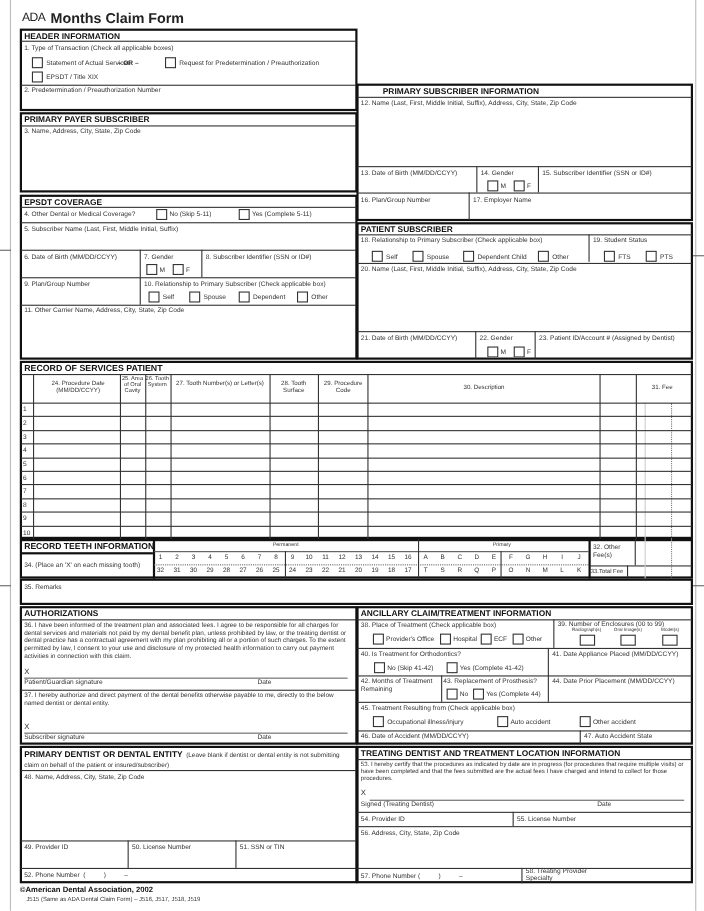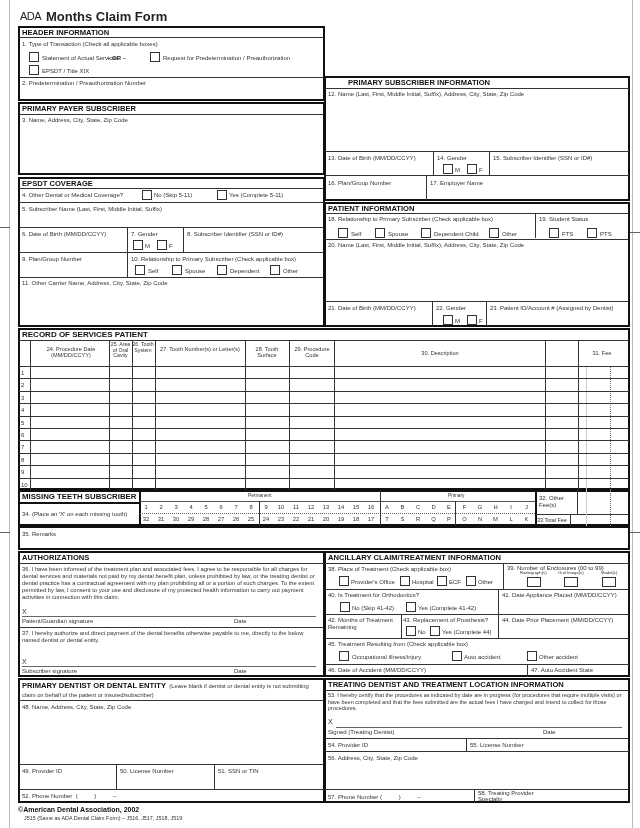--- a/index.html
+++ b/index.html
@@ -96,21 +96,21 @@
 <div class="cb" style="left:467px;top:164px;"></div>
 <div class="lbl" style="left:479px;top:167px;">F</div>
 <div class="vl" style="left:489px;top:151px;height:24px;"></div>
 <div class="lbl" style="left:493px;top:155px;">15. Subscriber Identifier (SSN or ID#)</div>
 <div class="hl" style="left:325px;top:175px;width:304px;"></div>
 <div class="lbl" style="left:328px;top:180px;">16. Plan/Group Number</div>
 <div class="vl" style="left:426px;top:175px;height:25px;"></div>
 <div class="lbl" style="left:430px;top:180px;">17. Employer Name</div>
 
 <div class="box thick" style="left:324px;top:202px;width:306px;height:125px;"></div>
-<div class="sec" style="left:328px;top:204px;">PATIENT INFORMATION</div>
+<div class="sec" style="left:328px;top:204px;">PATIENT SUBSCRIBER</div>
 <div class="hl" style="left:325px;top:213px;width:304px;"></div>
 <div class="lbl" style="left:328px;top:216px;">18. Relationship to Primary Subscriber (Check applicable box)</div>
 <div class="cb" style="left:338px;top:228px;"></div>
 <div class="lbl" style="left:351px;top:231px;">Self</div>
 <div class="cb" style="left:375px;top:228px;"></div>
 <div class="lbl" style="left:388px;top:231px;">Spouse</div>
 <div class="cb" style="left:421px;top:228px;"></div>
 <div class="lbl" style="left:434px;top:231px;">Dependent Child</div>
 <div class="cb" style="left:489px;top:228px;"></div>
 <div class="lbl" style="left:502px;top:231px;">Other</div>
@@ -184,21 +184,21 @@
     <div class="lbl" style="left: 21px; top: 456.8px;">8</div>
     <div class="hl" style="left: 19px; top: 465.2px; width: 610px;"></div>
     <div class="abs" style="left: 31px; top: 466.2px; width: 597px; height: 11.4px;"></div>
     <div class="lbl" style="left: 21px; top: 469.2px;">9</div>
     <div class="hl" style="left: 19px; top: 477.6px; width: 610px;"></div>
     <div class="abs" style="left: 31px; top: 478.6px; width: 597px; height: 11.4px;"></div>
     <div class="lbl" style="left: 21px; top: 481.6px;">10</div>
   </div>
 
 <div class="box thick" style="left:18px;top:490px;width:612px;height:36px;"></div>
-<div class="sec" style="left:22px;top:492px;font-size:7.8px;">MISSING TEETH SUBSCRIBER</div>
+<div class="sec" style="left:22px;top:492px;font-size:7.8px;">RECORD TEETH INFORMATION</div>
 <div class="hl2" style="left:19px;top:502px;width:120px;"></div>
 <div class="lbl" style="left:22px;top:511px;">34. (Place an 'X' on each missing tooth)</div>
 <div class="vl" style="left:139px;top:490px;height:36px;border-left:2px solid #111;"></div>
 <div class="hl" style="left:140px;top:501px;width:395px;border-color:#555;"></div>
 <div class="hl" style="left:140px;top:513px;width:395px;border-top:1px dotted #666;"></div>
 <div class="lbl" style="left:248px;top:493px;font-size:4.8px;">Permanent</div>
 <div class="lbl" style="left:448px;top:493px;font-size:4.8px;">Primary</div>
 <div class="vl" style="left:380px;top:490px;height:36px;"></div>
 <div class="vl" style="left:259px;top:501px;height:25px;"></div>
 <div class="vl" style="left:455px;top:501px;height:25px;"></div>

